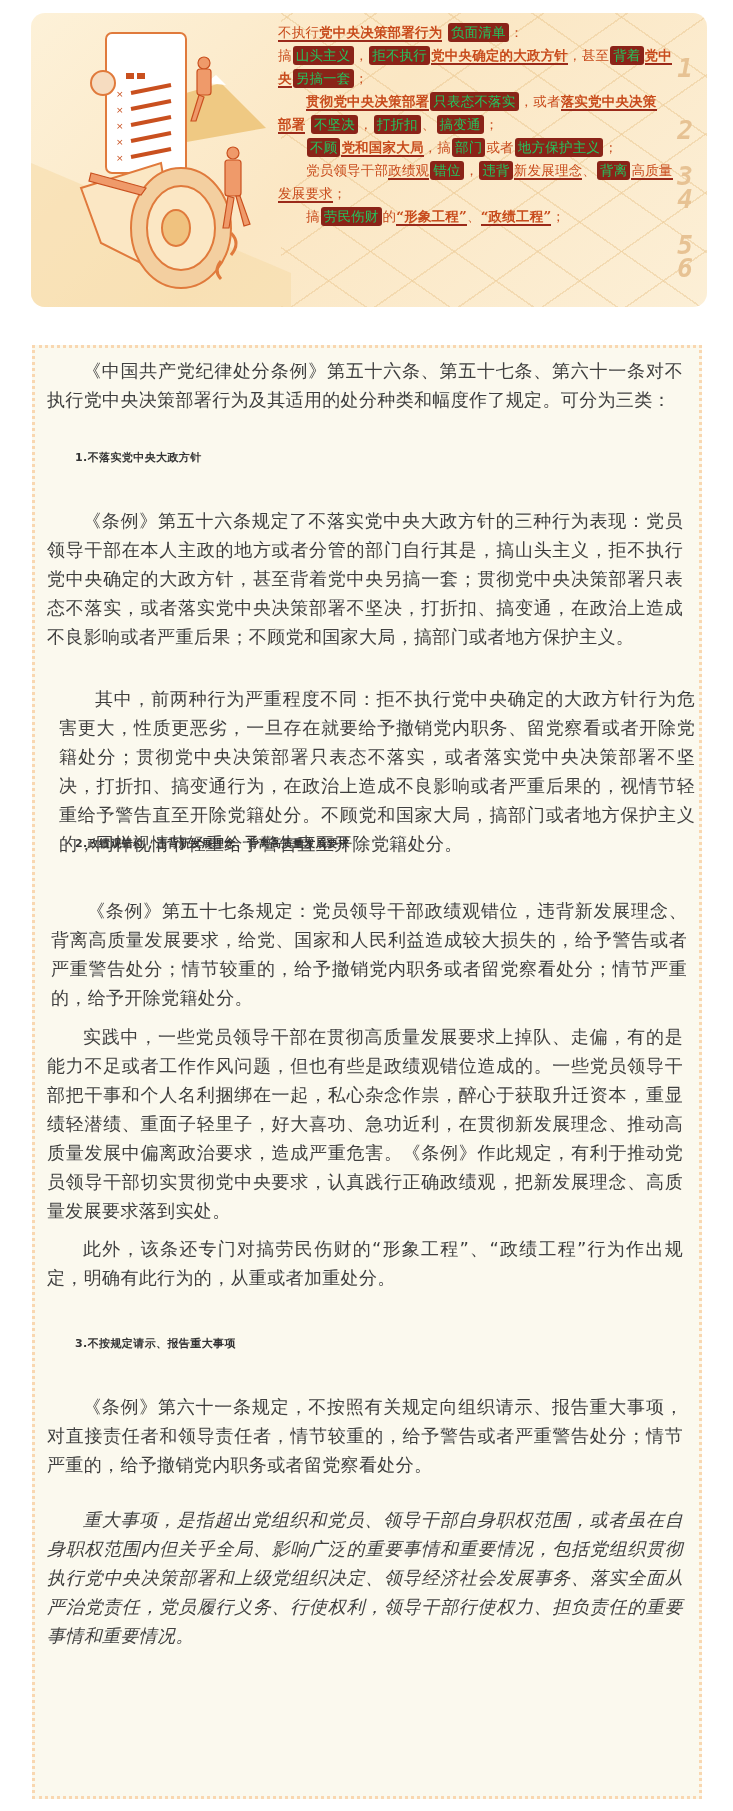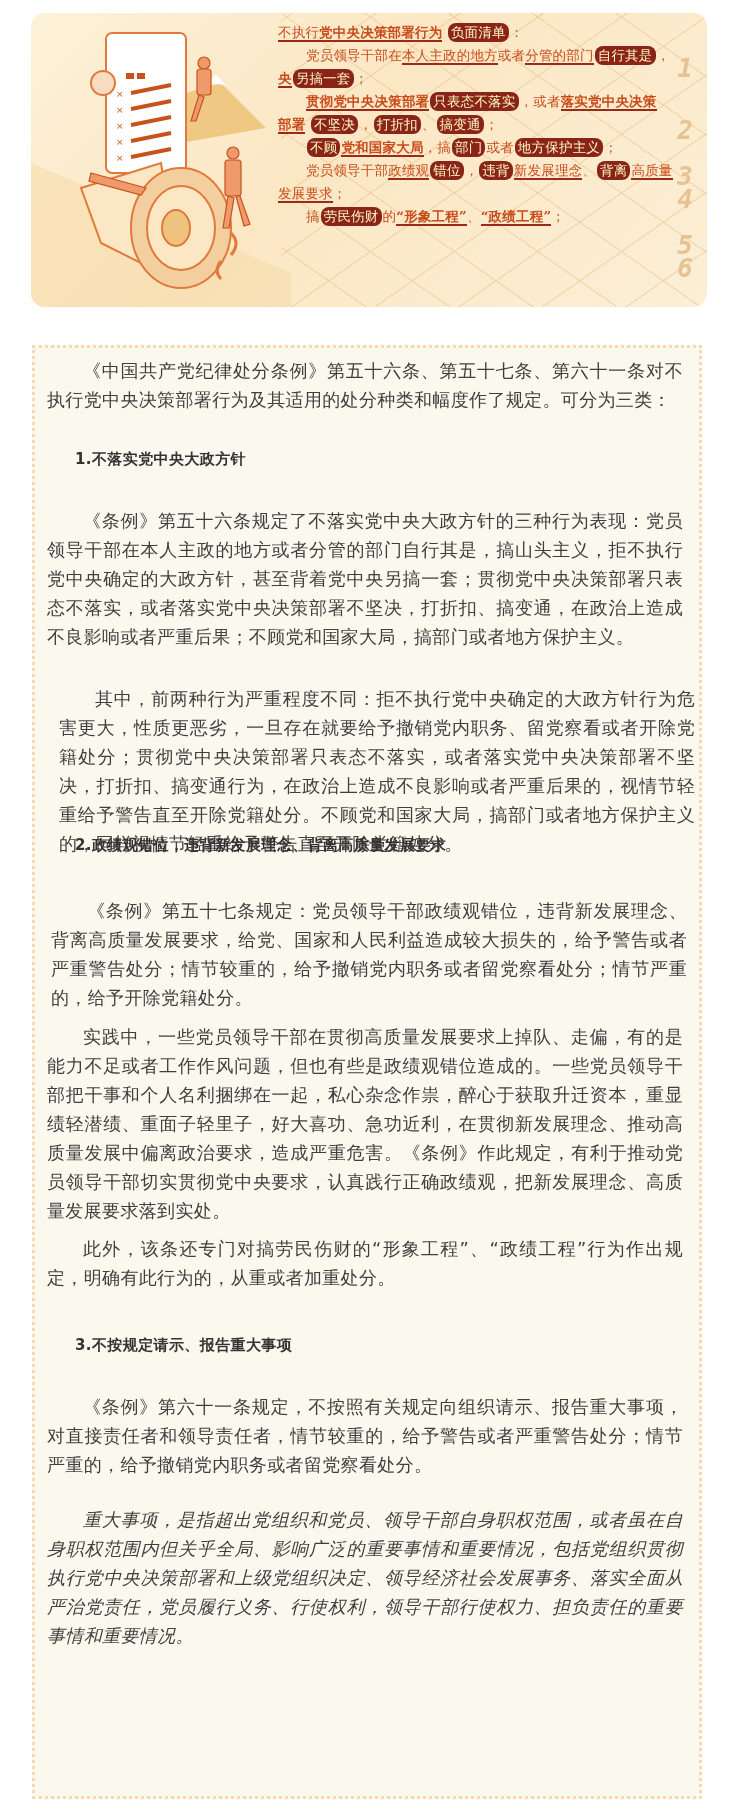--- a/index.html
+++ b/index.html
@@ -22,21 +22,21 @@
   .illus { position: absolute; left: 0; top: 0; width: 260px; height: 294px; }
 
   .bn-text {
     position: absolute; left: 247px; top: 8px; width: 400px;
     font-family: "DejaVu Serif", "Liberation Serif", serif;
     font-size: 13.5px; line-height: 23px; color: #c84b1c; letter-spacing: 0.2px;
   }
   .bn-line { white-space: nowrap; height: 23px; }
   .indent { display: inline-block; width: 28px; }
   .tag {
-    display: inline-block; background: #8a2318; color: #fef9c3; border-radius: 8px;
+    display: inline-block; background: #8a2318; color: #22c55e; border-radius: 3px;
     padding: 0 3px; line-height: 19px; margin: 0 1px;
   }
   .ul { border-bottom: 2px solid #9b2a1a; font-weight: bold; }
   .b { font-weight: normal; }
   .nums { position: absolute; right: 14px; top: 40px; width: 30px; }
   .num {
     position: absolute; right: 0; font-family: "DejaVu Sans Mono", monospace;
     font-size: 26px; font-weight: bold; color: #e7c293; font-style: italic;
   }
 
@@ -45,21 +45,21 @@
     position: absolute; left: 32px; top: 345px; width: 664px; height: 1448px;
     background: #fbf9ee; border: 3px dotted #f9d7b0;
   }
   .para {
     position: absolute; left: 12px; width: 636px;
     font-family: "DejaVu Sans", "Liberation Sans", sans-serif;
     font-size: 18px; line-height: 29px; color: #3f3f3f; text-indent: 2em;
     text-align: justify; letter-spacing: 0.35px;
   }
   .heading {
-    position: absolute; left: 40px; font-size: 15px; font-weight: bold; color: #333333;
+    position: absolute; left: 40px; font-size: 11px; font-weight: bold; color: #333333;
     font-family: "DejaVu Sans", "Liberation Sans", sans-serif; letter-spacing: 0.4px;
   }
 </style>
 </head>
 <body>
 
 <div class="banner">
   <div class="banner-grid"></div>
 
   <svg class="illus" viewBox="0 0 260 294">
@@ -104,21 +104,21 @@
         <path d="M205 183 L213 213 L219 211 L209 183 Z"></path>
       <path d="M60 160 L115 175 L110 182 L58 168 Z"></path>
     </g>
   </svg>
 
   <div class="bn-text">
     <div class="bn-line">
       <span class="b ul">不执行</span><span class="ul">党中央决策部署行为</span>
       <span class="tag">负面清单</span><span>：</span>
     </div>
-    <div class="bn-line"><span class="indent"></span><span>党员领导干部在</span><span class="b ul">本人主政的地方</span><span>或者</span><span class="b ul">分管的部门</span><span class="tag">自行其是</span><span>，</span></div>
+    <div class="bn-line"><span>搞</span><span class="tag">山头主义</span><span>，</span><span class="tag">拒不执行</span><span class="ul">党中央确定的大政方针</span><span>，甚至</span><span class="tag">背着</span><span class="ul">党中</span></div>
     <div class="bn-line"><span class="ul">央</span><span class="tag">另搞一套</span><span>；</span></div>
     <div class="bn-line"><span class="indent"></span><span class="ul">贯彻党中央决策部署</span><span class="tag">只表态不落实</span><span>，或者</span><span class="ul">落实党中央决策</span></div>
     <div class="bn-line"><span class="ul">部署</span> <span class="tag">不坚决</span><span>，</span><span class="tag">打折扣</span><span>、</span><span class="tag">搞变通</span><span>；</span></div>
     <div class="bn-line"><span class="indent"></span><span class="tag">不顾</span><span class="ul">党和国家大局</span><span>，搞</span><span class="tag">部门</span><span>或者</span><span class="tag">地方保护主义</span><span>；</span></div>
     <div class="bn-line"><span class="indent"></span><span>党员领导干部</span><span class="b ul">政绩观</span><span class="tag">错位</span><span>，</span><span class="tag">违背</span><span class="b ul">新发展理念</span><span>、</span><span class="tag">背离</span><span class="b ul">高质量</span></div>
     <div class="bn-line"><span class="b ul">发展要求</span><span>；</span></div>
     <div class="bn-line"><span class="indent"></span><span>搞</span><span class="tag">劳民伤财</span><span>的</span><span class="ul">“形象工程”</span><span>、</span><span class="ul">“政绩工程”</span><span>；</span></div>
   </div>
 
   <div class="nums">

